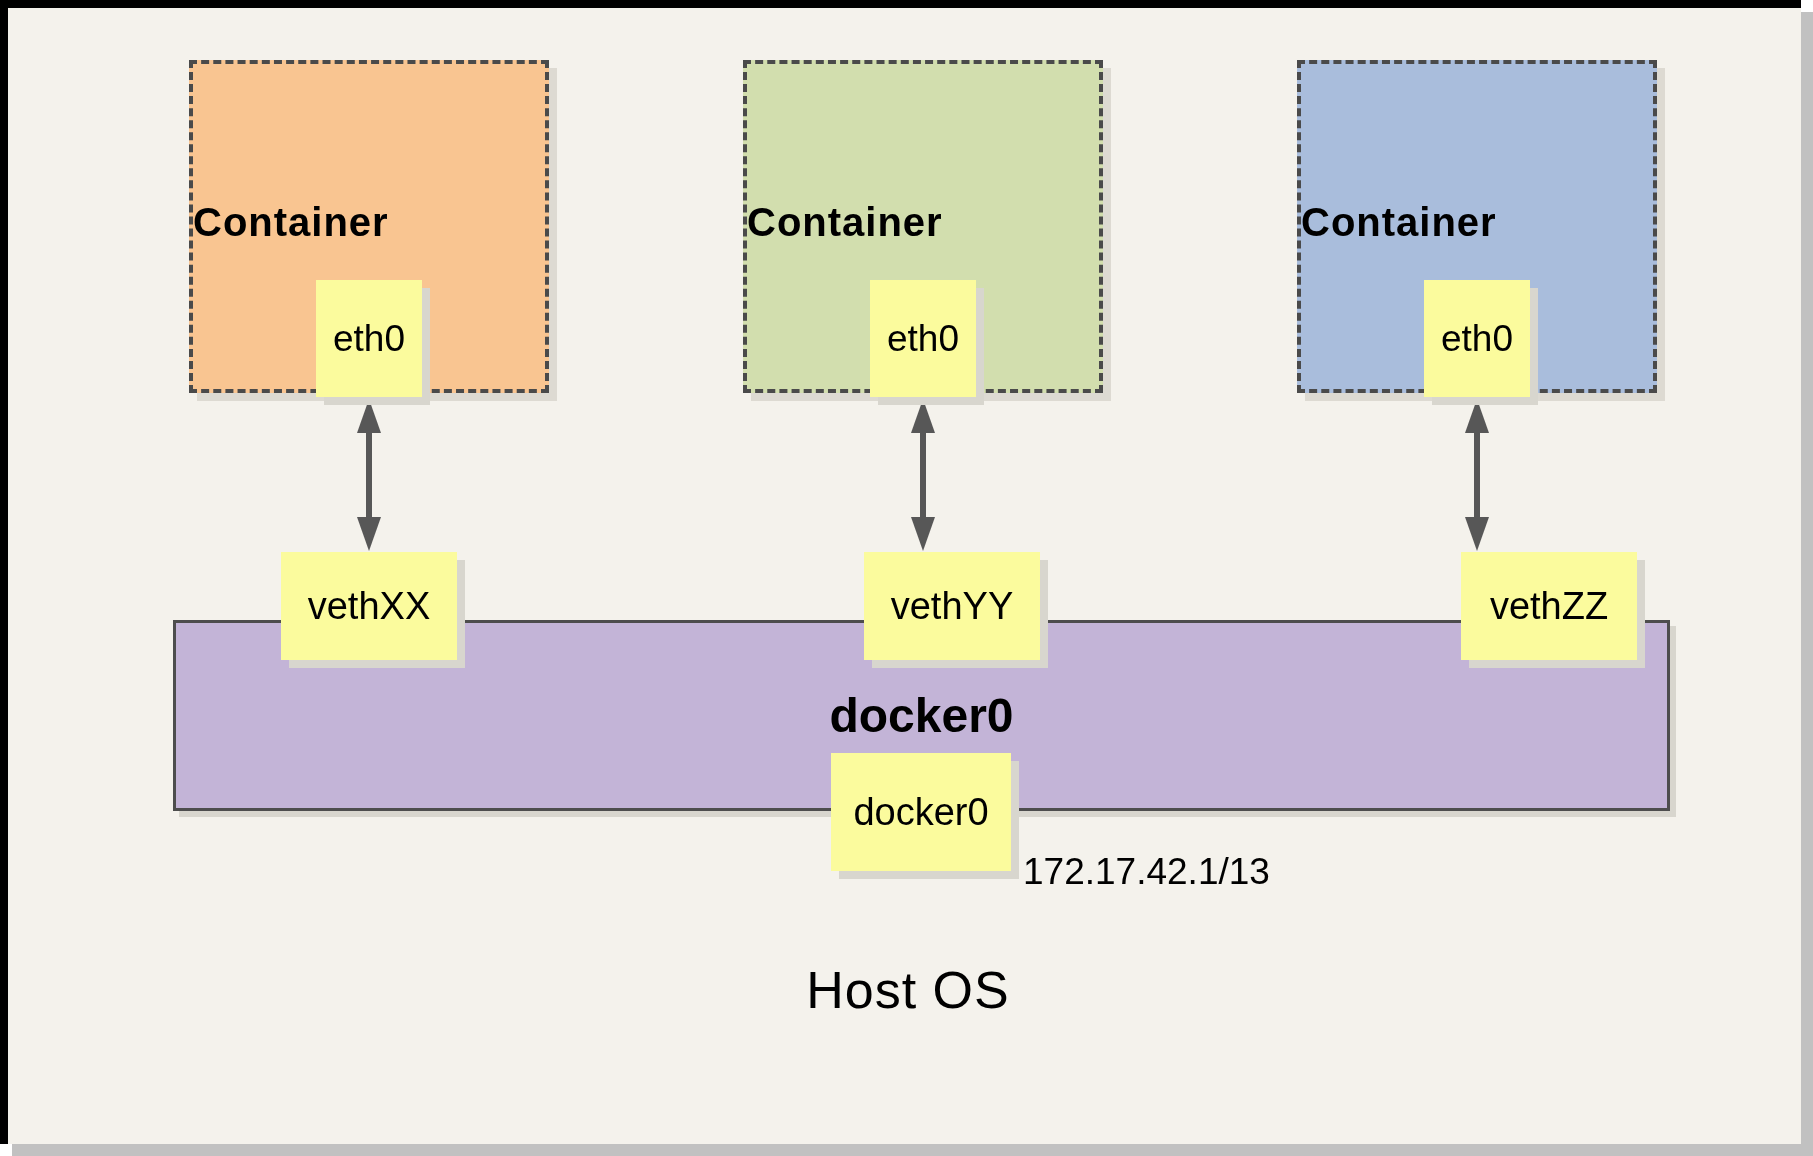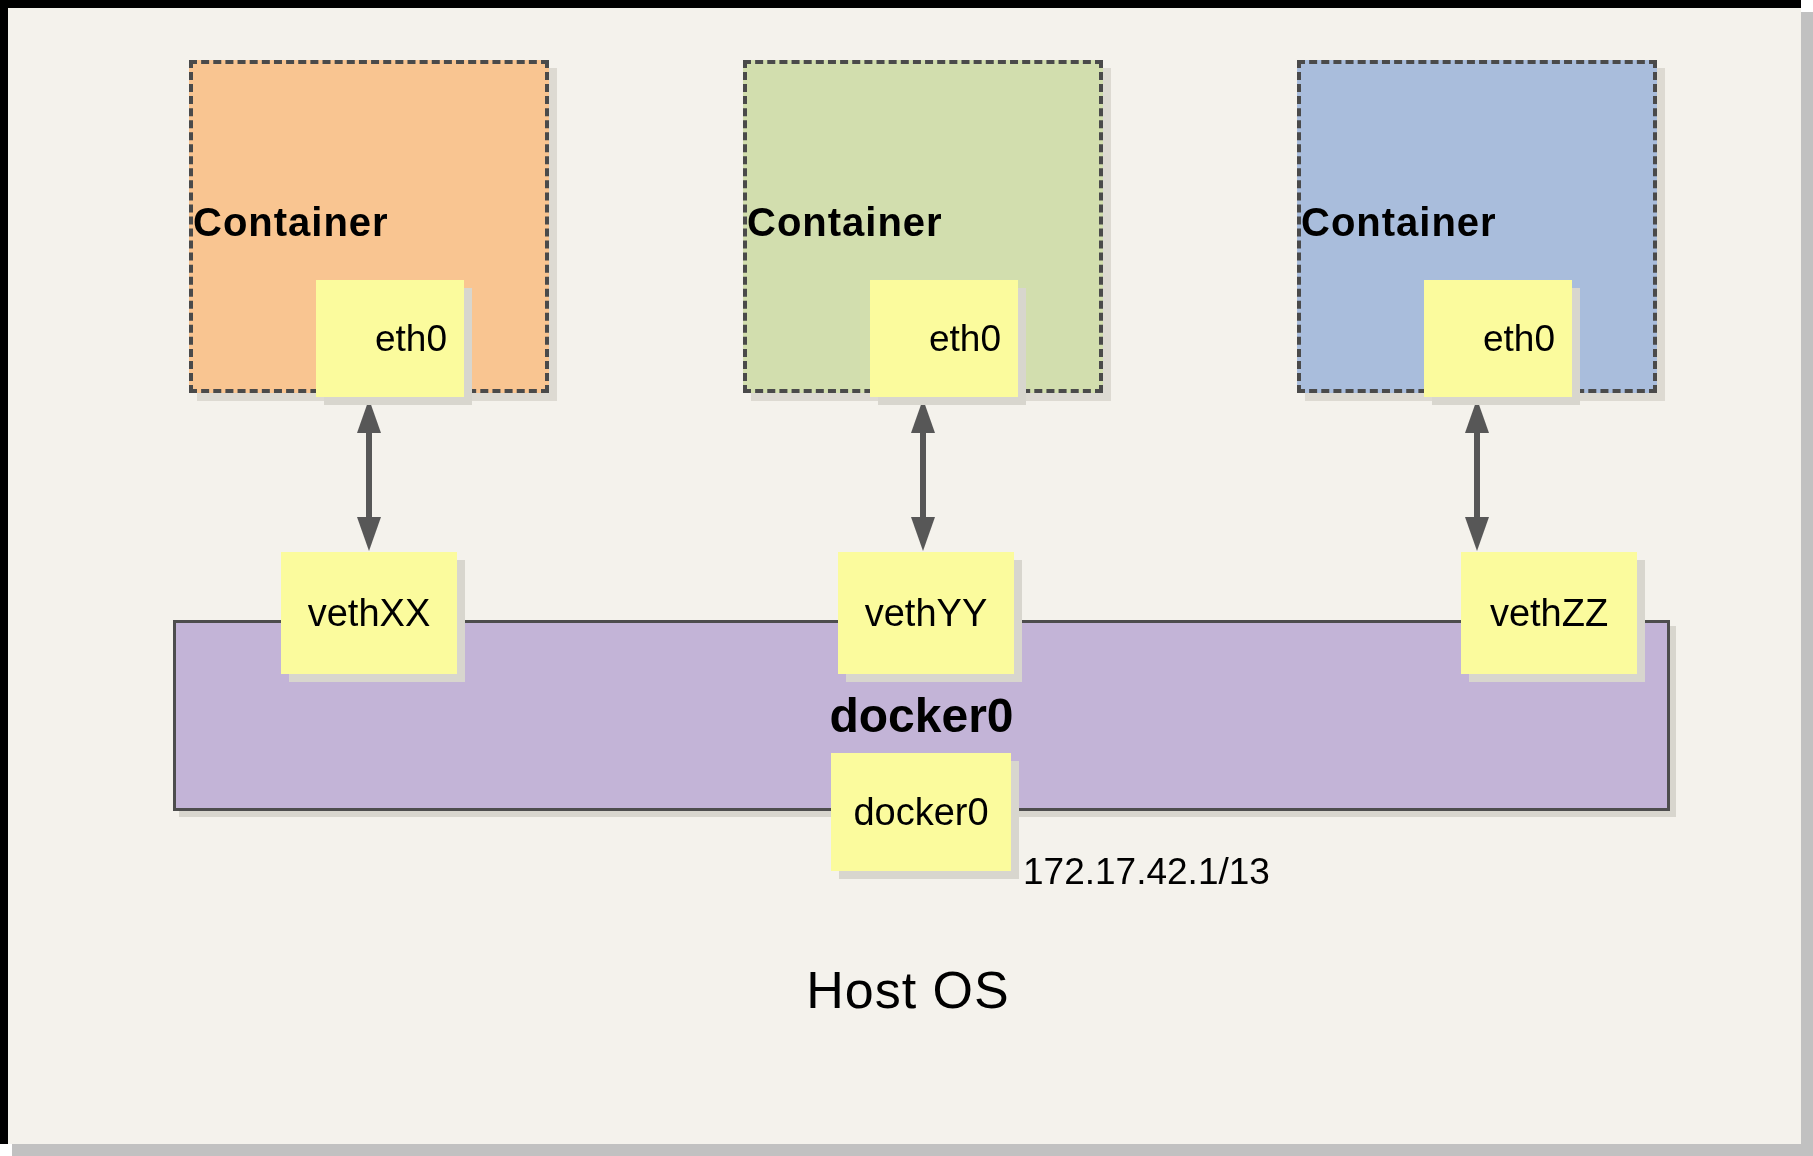--- a/index.html
+++ b/index.html
@@ -21,22 +21,22 @@
   .cbox .ctitle{
     position:absolute;left:0;top:136px;width:100%;text-align:left;
     font-size:40px;font-weight:bold;letter-spacing:1px;
   }
   
   .note{
     position:absolute;background:#FBFB9D;box-shadow:8px 8px 0 #D8D6CE;
     display:flex;align-items:center;justify-content:center;z-index:3;
     font-size:37px;
   }
-  .eth{width:106px;height:117px;top:272px;padding-left:42px;}
-  .veth{width:176px;height:122px;top:544px;font-size:38px;}
+  .eth{width:106px;height:117px;top:272px;}
+  .veth{width:176px;height:108px;top:544px;font-size:38px;}
   .dockerif{left:823px;top:745px;width:180px;height:118px;font-size:38px;}
   
   .arrow{position:absolute;top:389px;width:42px;height:156px;z-index:2;}
   
   .bridge{
     position:absolute;left:165px;top:612px;width:1497px;height:191px;
     box-sizing:border-box;border:3px solid #4D4D4D;background:#C3B4D7;
     box-shadow:6px 6px 0 #D8D6CE;z-index:1;
   }
   .bridge-label{
@@ -84,21 +84,21 @@
     <svg class="arrow" style="left:1448px" viewBox="0 0 42 156">
       <line x1="21" y1="18" x2="21" y2="138" stroke="#575757" stroke-width="6"></line>
       <polygon points="21,2 9,36 33,36" fill="#575757"></polygon>
       <polygon points="21,154 9,120 33,120" fill="#575757"></polygon>
     </svg>
 
     <div class="bridge" style="background-color: rgb(195, 180, 215);"></div>
     <div class="bridge-label">docker0</div>
 
     <div class="note veth" style="left:273px">vethXX</div>
-    <div class="note veth" style="left:830px">vethYY</div>
+    <div class="note veth" style="left:856px">vethYY</div>
     <div class="note veth" style="left:1453px">vethZZ</div>
 
     <div class="note dockerif">docker0</div>
     <div class="ip-label">172.17.42.1/13</div>
 
     <div class="hostos">Host OS</div>
 
   </div>
 </div>
 

